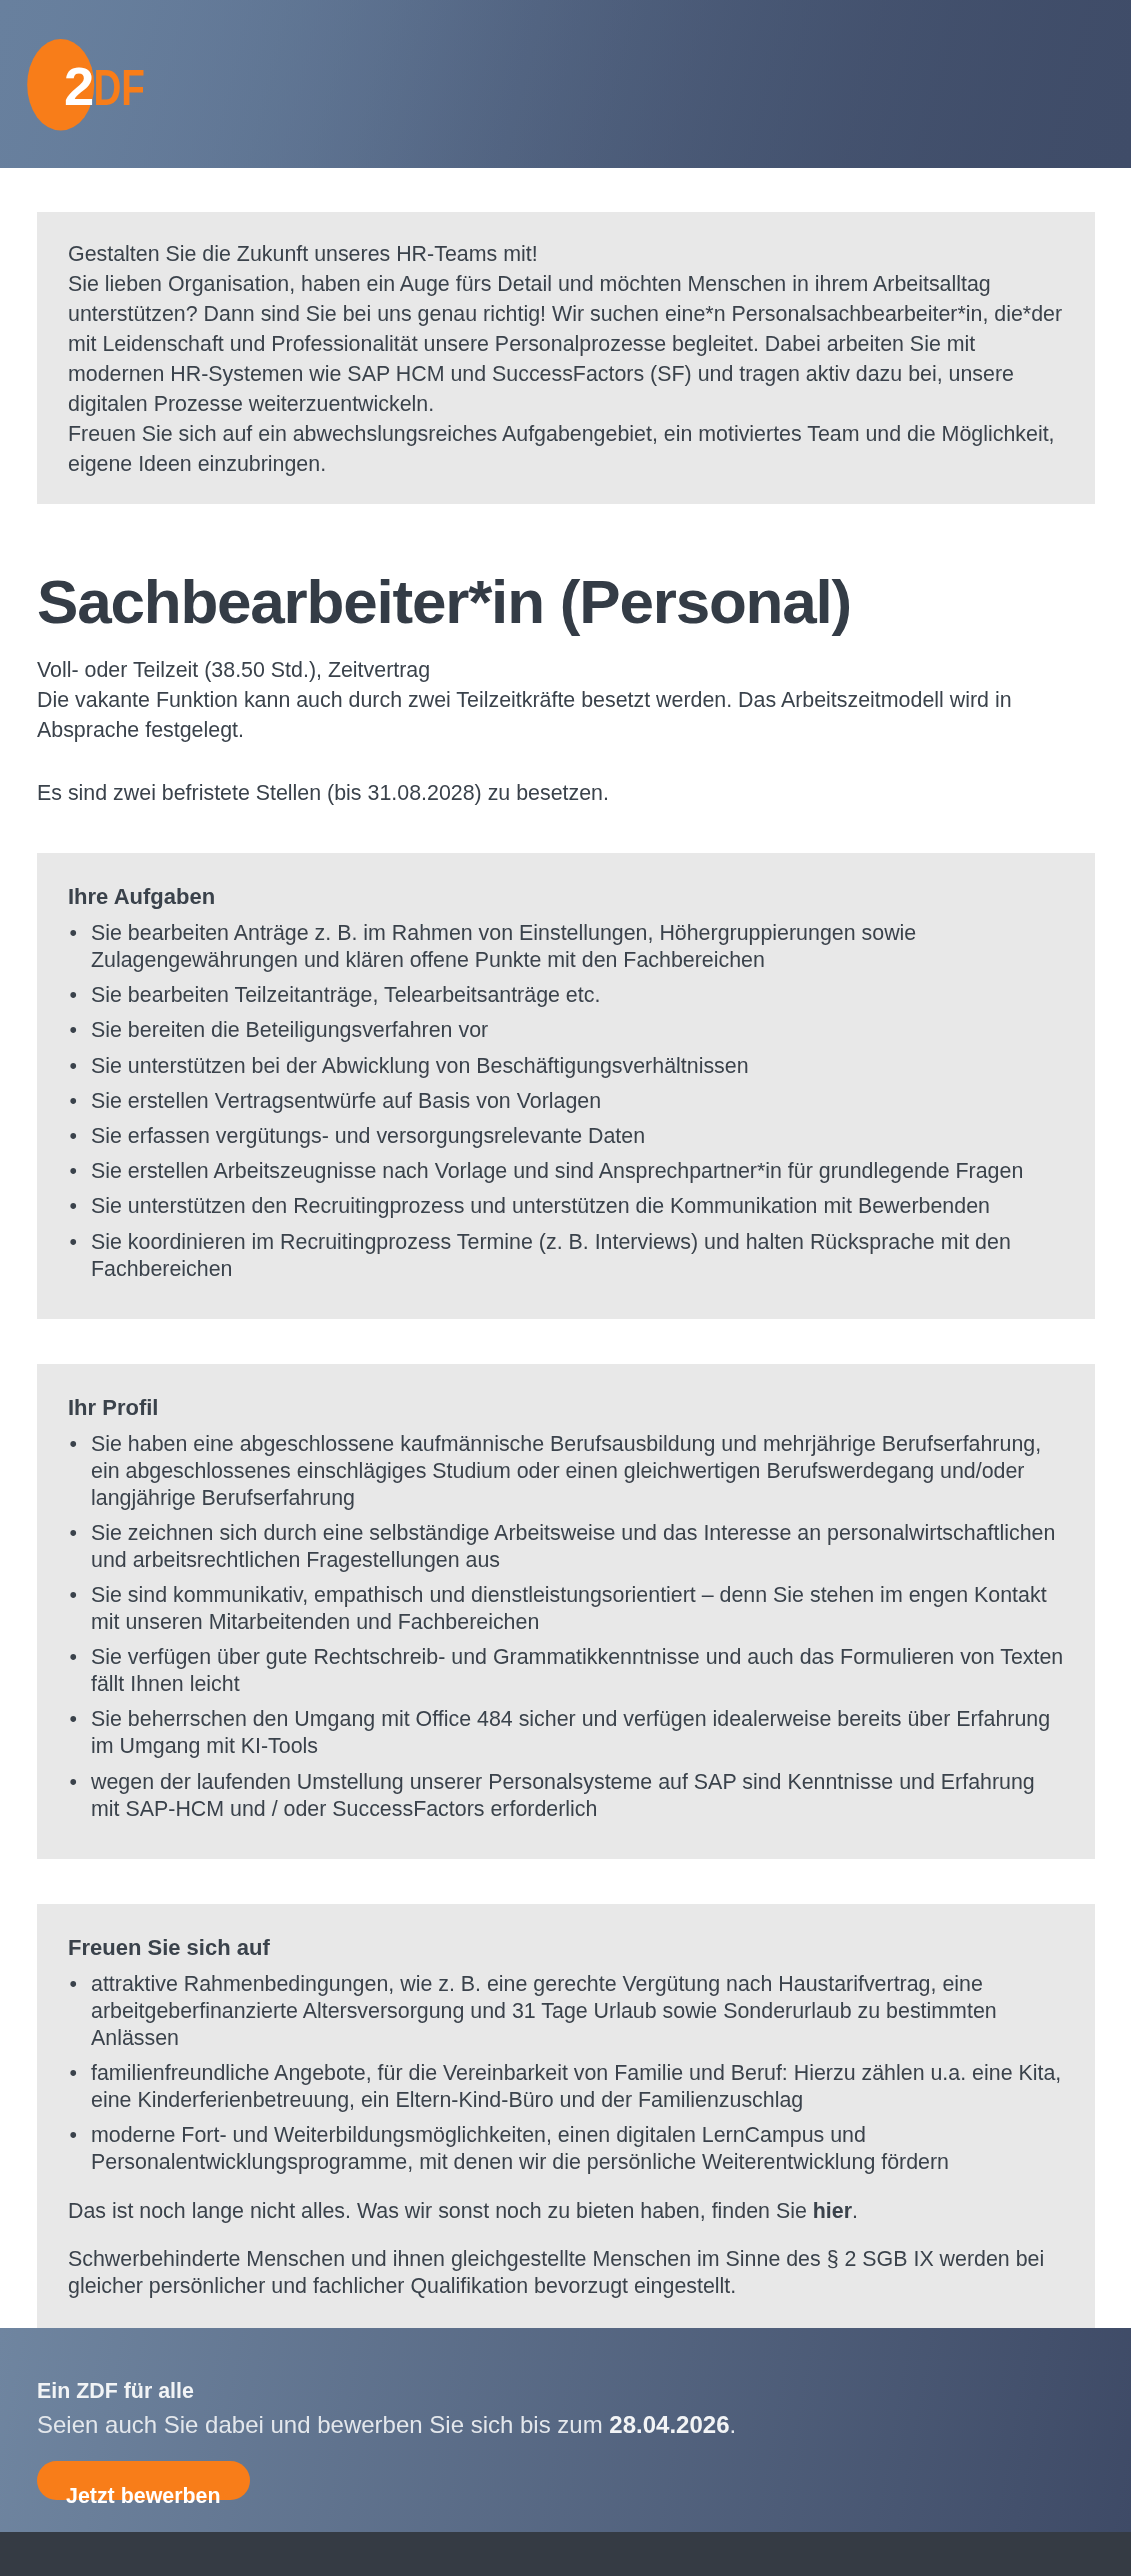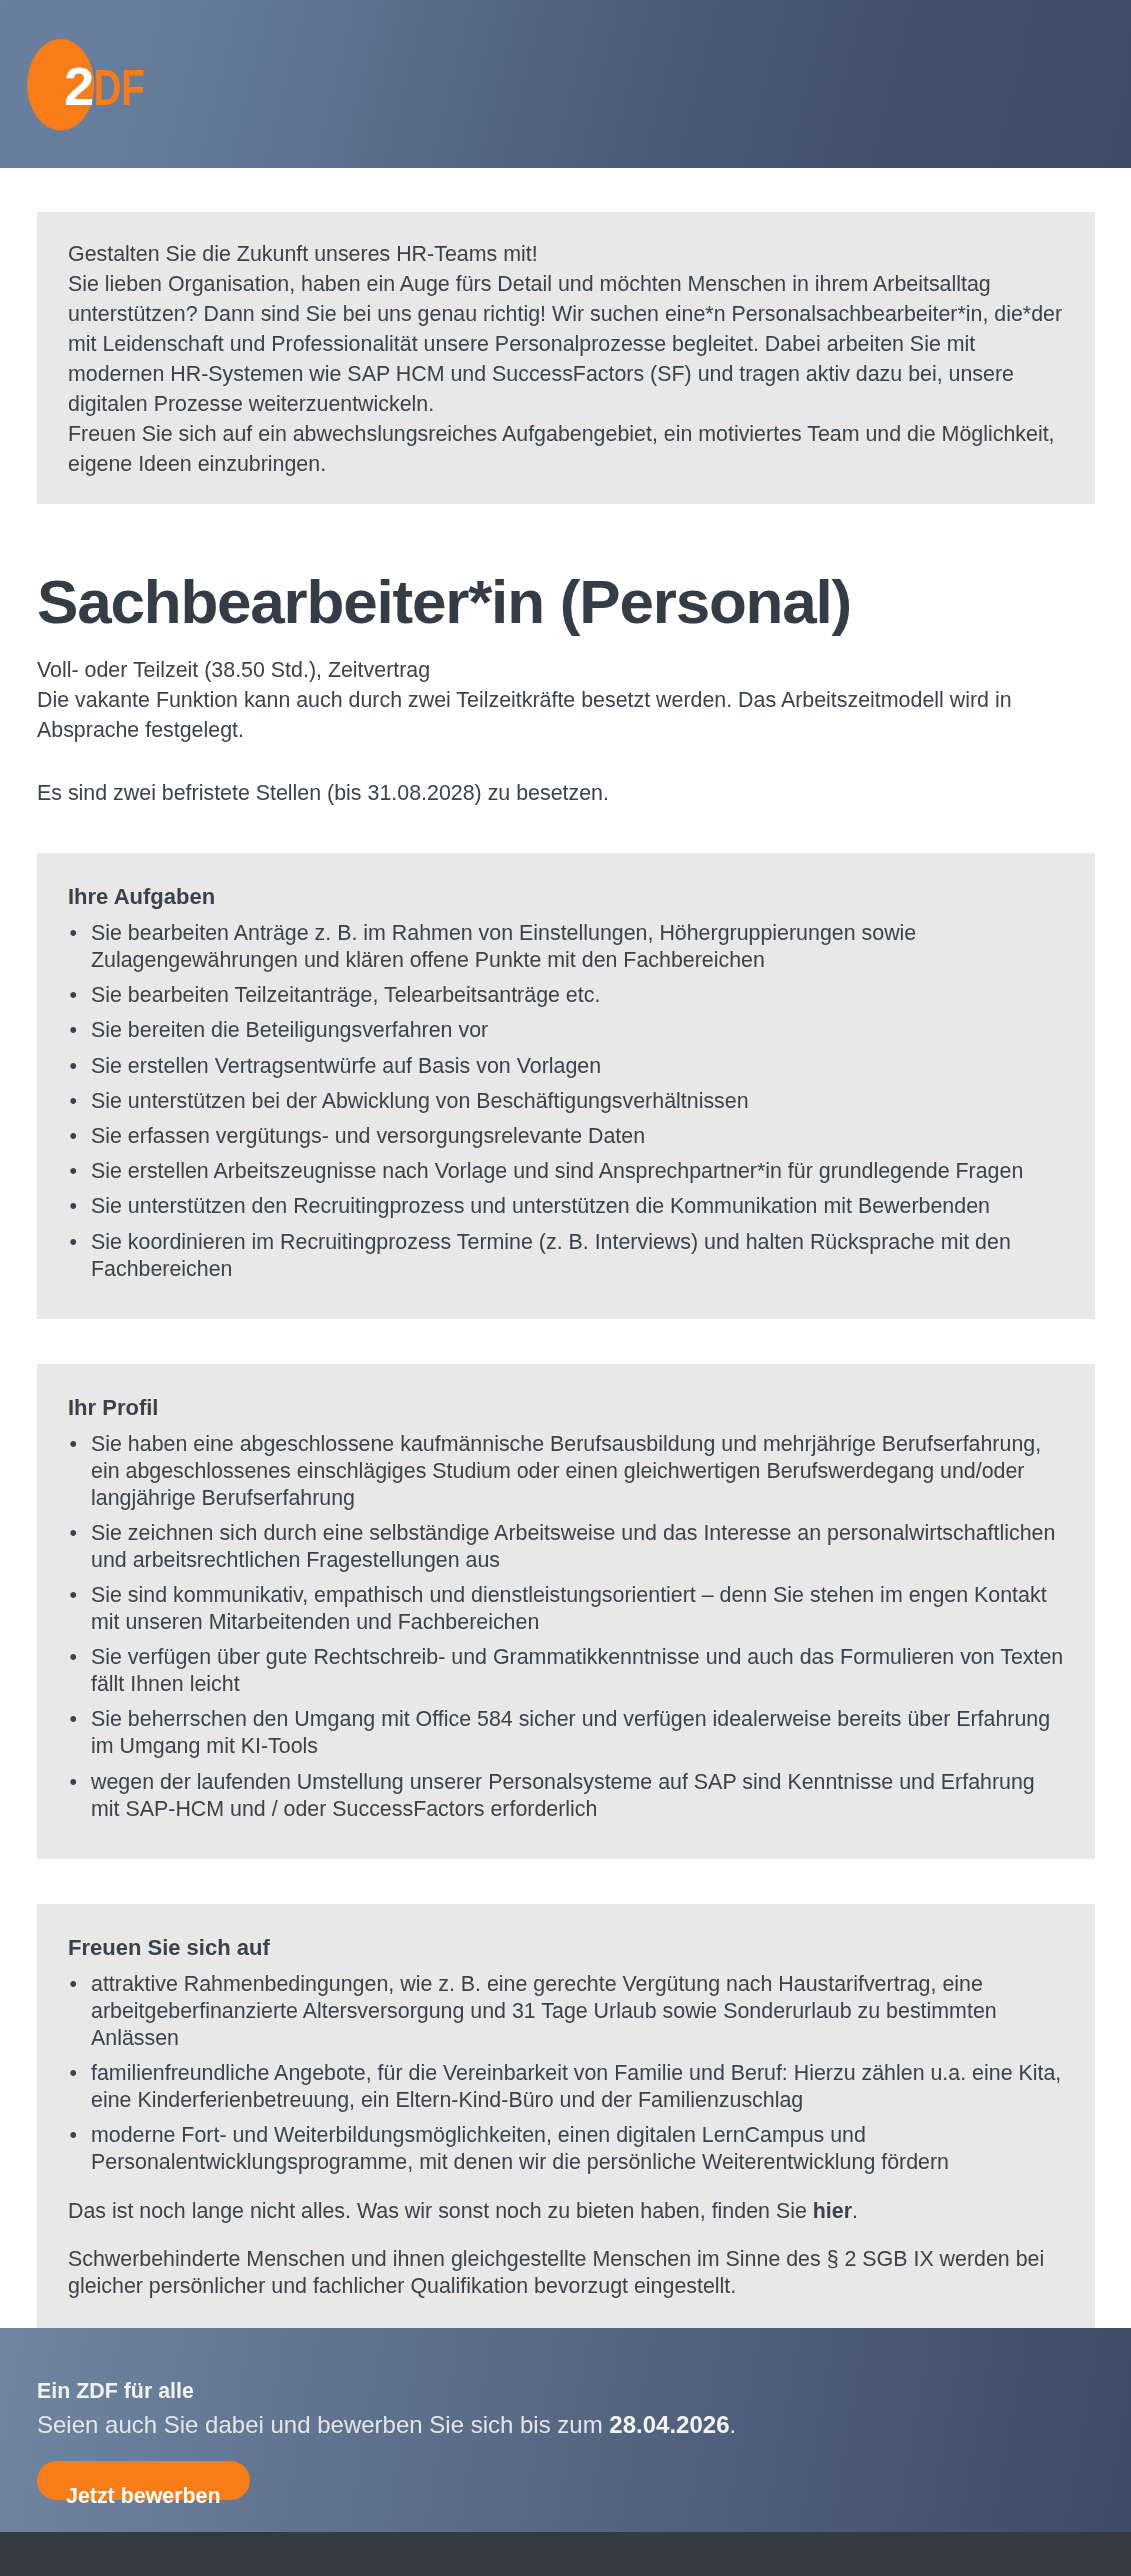--- a/index.html
+++ b/index.html
@@ -121,37 +121,37 @@
   <p class="meta"><span>Voll- oder Teilzeit (38.50 Std.), Zeitvertrag</span><br>
     <span>Die vakante Funktion kann auch durch zwei Teilzeitkräfte besetzt werden. Das Arbeitszeitmodell wird in Absprache festgelegt.</span></p>
   <p class="meta-availability">Es sind zwei befristete Stellen (bis 31.08.2028) zu besetzen.</p>
 
   <section class="gray-box section-box">
     <h2 class="section-title">Ihre Aufgaben</h2>
     <ul class="bullets">
       <li>Sie bearbeiten Anträge z. B. im Rahmen von Einstellungen, Höhergruppierungen sowie Zulagengewährungen und klären offene Punkte mit den Fachbereichen</li>
       <li>Sie bearbeiten Teilzeitanträge, Telearbeitsanträge etc.</li>
       <li>Sie bereiten die Beteiligungsverfahren vor</li>
+      <li>Sie unterstützen bei der Abwicklung von Beschäftigungsverhältnissen</li>
       <li>Sie erstellen Vertragsentwürfe auf Basis von Vorlagen</li>
-      <li>Sie unterstützen bei der Abwicklung von Beschäftigungsverhältnissen</li>
       <li>Sie erfassen vergütungs- und versorgungsrelevante Daten</li>
       <li>Sie erstellen Arbeitszeugnisse nach Vorlage und sind Ansprechpartner*in für grundlegende Fragen</li>
       <li>Sie unterstützen den Recruitingprozess und unterstützen die Kommunikation mit Bewerbenden</li>
       <li>Sie koordinieren im Recruitingprozess Termine (z. B. Interviews) und halten Rücksprache mit den Fachbereichen</li>
     </ul>
   </section>
 
   <section class="gray-box section-box">
     <h2 class="section-title">Ihr Profil</h2>
     <ul class="bullets">
       <li>Sie haben eine abgeschlossene kaufmännische Berufsausbildung und mehrjährige Berufserfahrung, ein abgeschlossenes einschlägiges Studium oder einen gleichwertigen Berufswerdegang und/oder langjährige Berufserfahrung</li>
       <li>Sie zeichnen sich durch eine selbständige Arbeitsweise und das Interesse an personalwirtschaftlichen und arbeitsrechtlichen Fragestellungen aus</li>
       <li>Sie sind kommunikativ, empathisch und dienstleistungsorientiert – denn Sie stehen im engen Kontakt mit unseren Mitarbeitenden und Fachbereichen</li>
       <li>Sie verfügen über gute Rechtschreib- und Grammatikkenntnisse und auch das Formulieren von Texten fällt Ihnen leicht</li>
-      <li>Sie beherrschen den Umgang mit Office 584 sicher und verfügen idealerweise bereits über Erfahrung im Umgang mit KI-Tools</li>
+      <li>Sie beherrschen den Umgang mit Office 484 sicher und verfügen idealerweise bereits über Erfahrung im Umgang mit KI-Tools</li>
       <li>wegen der laufenden Umstellung unserer Personalsysteme auf SAP sind Kenntnisse und Erfahrung mit SAP-HCM und / oder SuccessFactors erforderlich</li>
     </ul>
   </section>
 
   <section class="gray-box section-box">
     <h2 class="section-title">Freuen Sie sich auf</h2>
     <ul class="bullets">
       <li>attraktive Rahmenbedingungen, wie z. B. eine gerechte Vergütung nach Haustarifvertrag, eine arbeitgeberfinanzierte Altersversorgung und 31 Tage Urlaub sowie Sonderurlaub zu bestimmten Anlässen</li>
       <li>familienfreundliche Angebote, für die Vereinbarkeit von Familie und Beruf: Hierzu zählen u.a. eine Kita, eine Kinderferienbetreuung, ein Eltern-Kind-Büro und der Familienzuschlag</li>
       <li>moderne Fort- und Weiterbildungsmöglichkeiten, einen digitalen LernCampus und Personalentwicklungsprogramme, mit denen wir die persönliche Weiterentwicklung fördern</li>

